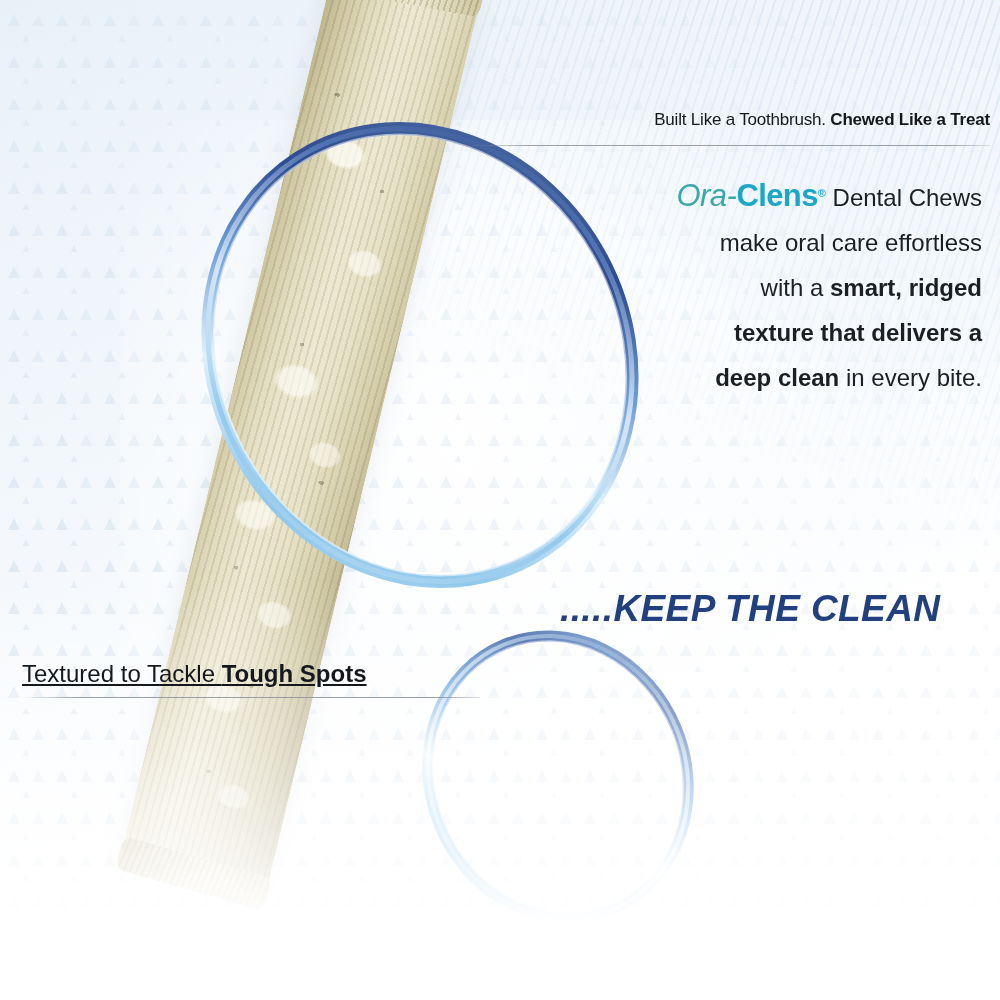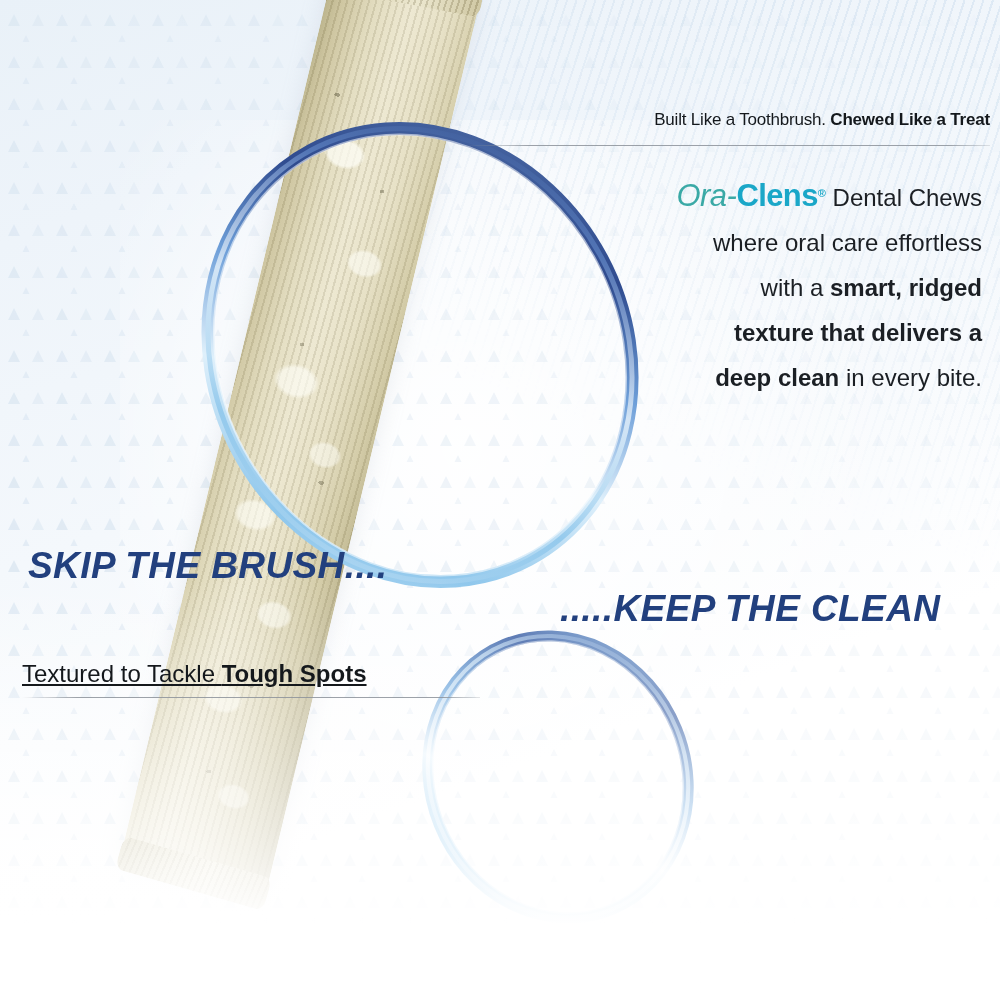--- a/index.html
+++ b/index.html
@@ -250,31 +250,30 @@
 
   <div class="headline-row" id="head-top">
     <span>Built Like a Toothbrush.</span><span class="b"> Chewed Like a Treat</span>
   </div>
   <div class="rule" id="rule-top"></div>
 
   <div id="body-top">
     <div>
       <span class="logo-ora" style="color:#3aa9a6;font-size:31px;">Ora-</span><span class="logo-clens" style="color:#1aa7c8;font-size:31px;">Clens</span><span class="logo-reg" style="color:#1aa7c8;">®</span><span> Dental Chews</span>
     </div>
-    <div>where oral care effortless</div>
+    <div>make oral care effortless</div>
     <div>
       <span>with a </span><span class="b">smart, ridged</span>
     </div>
     <div class="b">texture that delivers a</div>
     <div>
       <span class="b">deep clean</span><span> in every bite.</span>
     </div>
   </div>
 
-  <div class="slogan" id="slogan-left" style="color:#22407e;">SKIP THE BRUSH....</div>
   <div class="slogan" id="slogan-right" style="color:#22407e;">.....KEEP THE CLEAN</div>
 
   <div id="head-bottom">
     <span>Textured to Tackle </span><span class="b">Tough Spots</span>
   </div>
   <div class="rule" id="rule-bottom"></div>
 
   <div id="body-bottom">
   </div>
 

